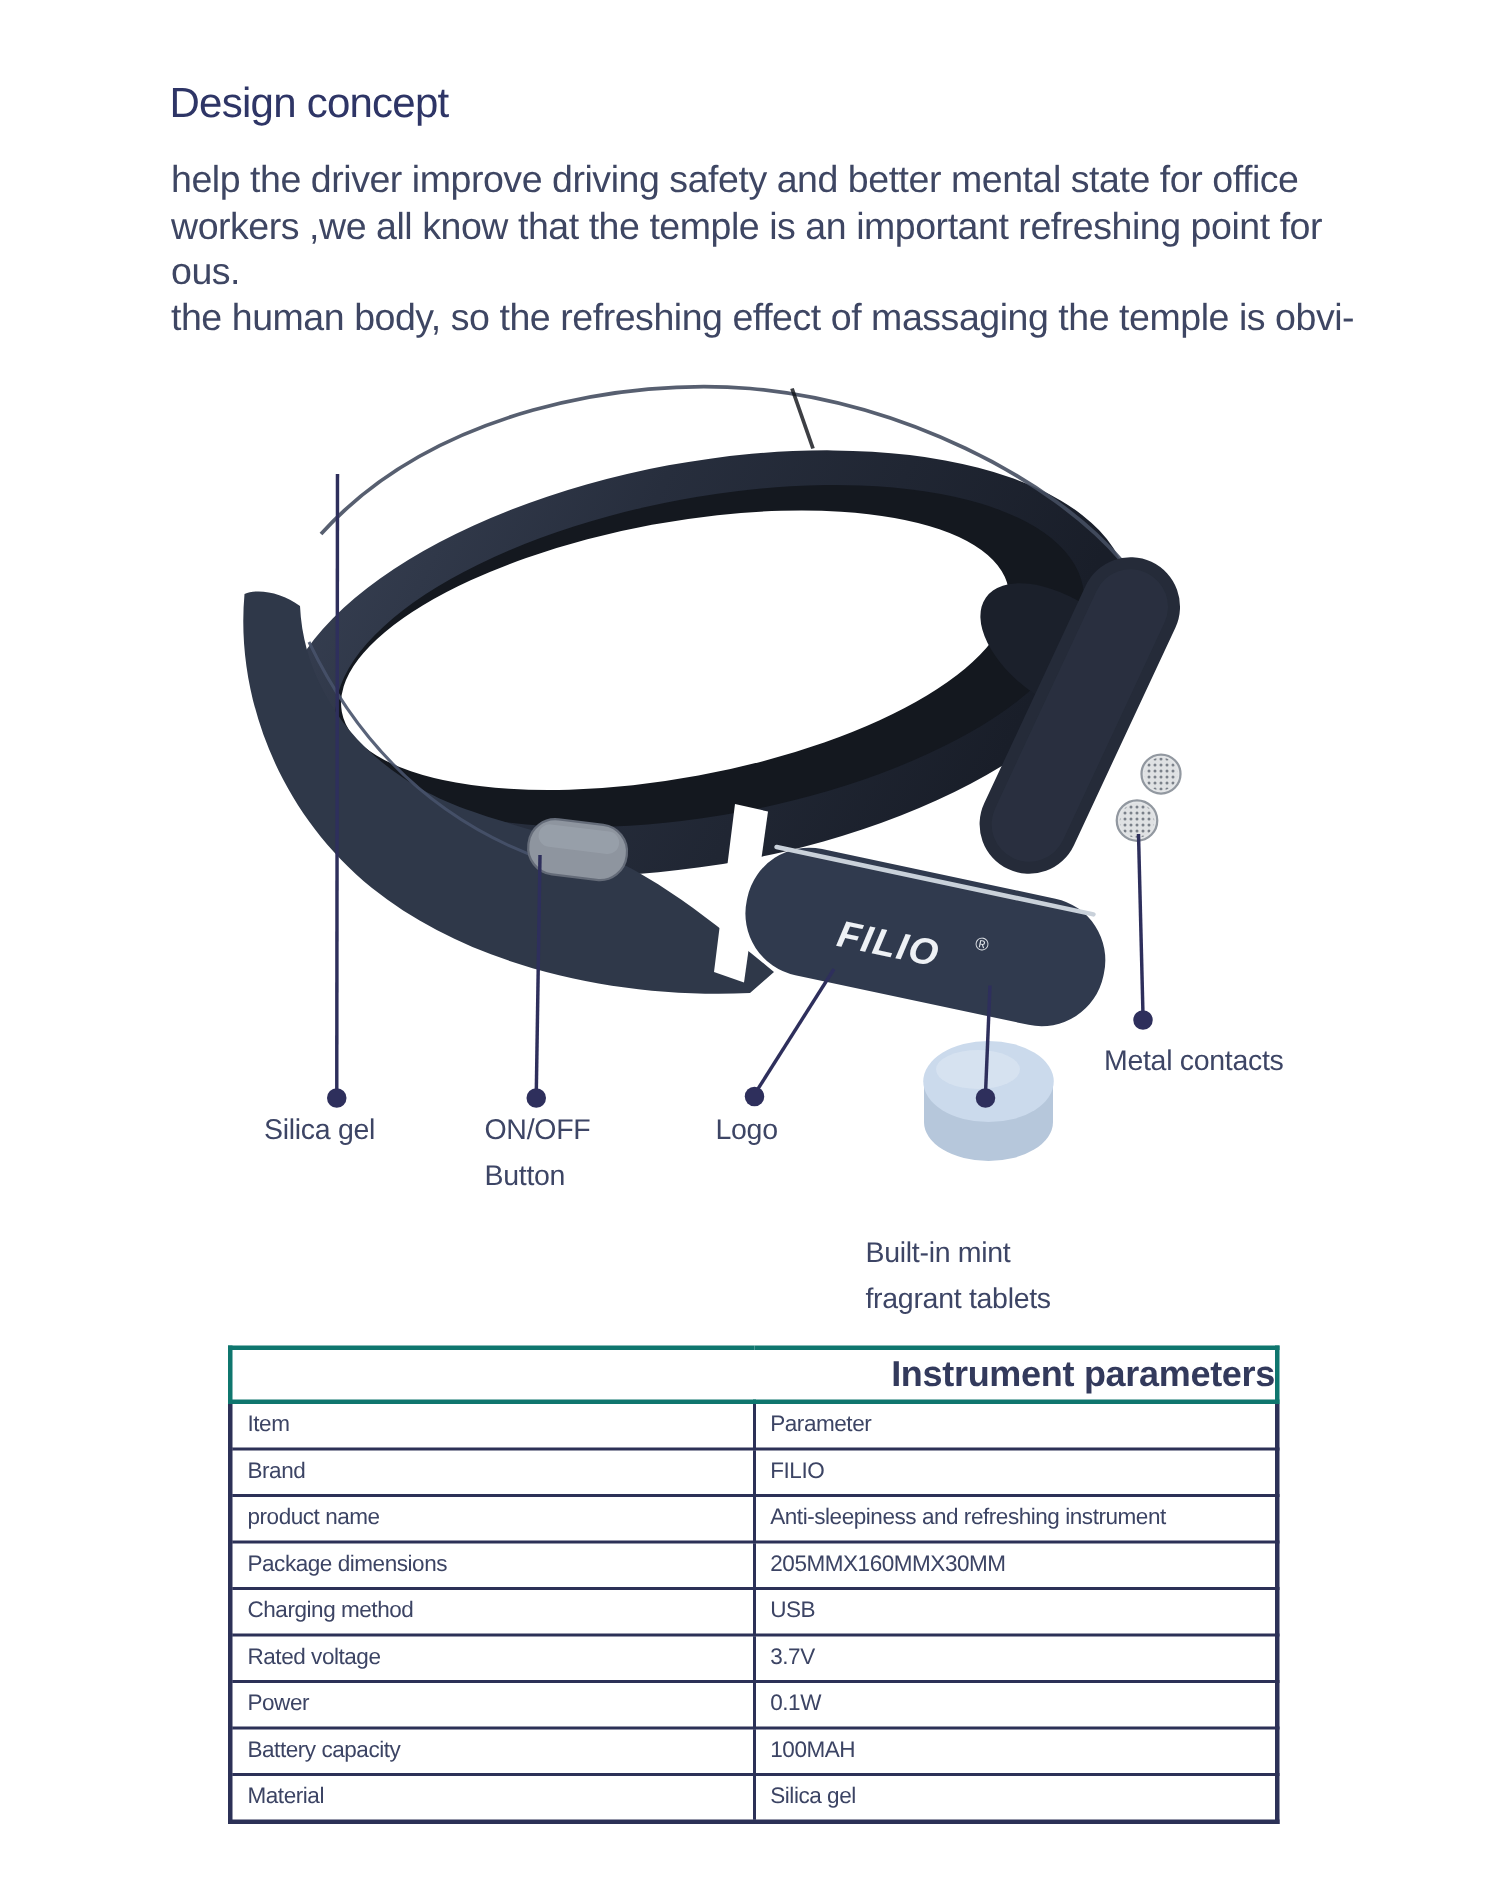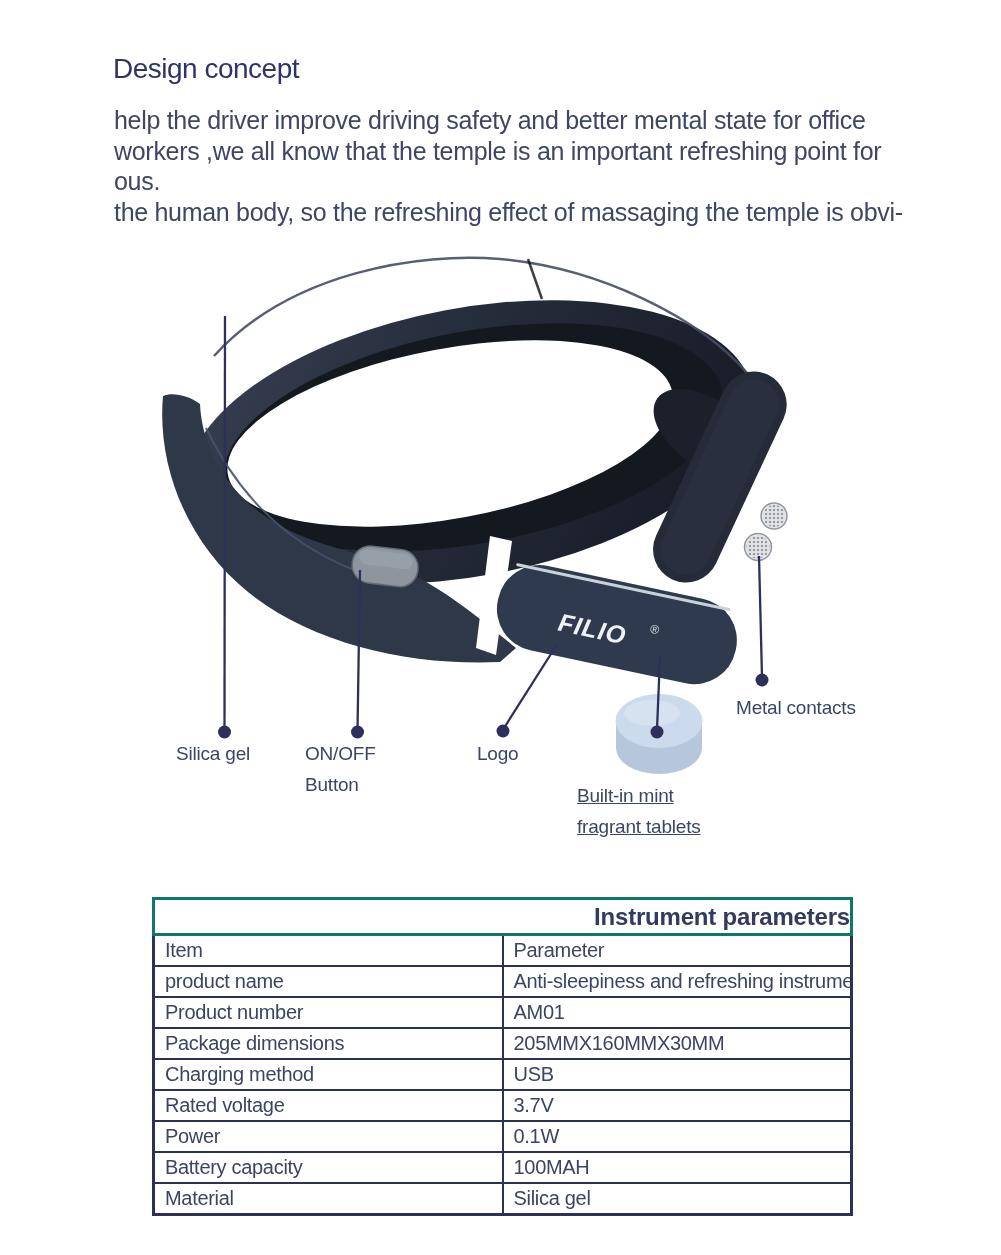--- a/index.html
+++ b/index.html
@@ -12,34 +12,34 @@
     font-size:28px;font-weight:400;letter-spacing:-0.5px;color:#2e3566;
   }
   .intro{position:absolute;left:114px;top:105px;color:#3e4663;}
   .intro .line{font-size:25px;line-height:30.6px;white-space:nowrap;letter-spacing:-0.3px;}
   .figure-svg{position:absolute;left:0;top:0;}
   .callout-label{
     position:absolute;color:#3d4565;font-size:19px;line-height:31px;
     letter-spacing:-0.2px;white-space:nowrap;
   }
   .lbl-silica{left:176px;top:738px;}
-  .lbl-onoff{left:305px;top:738px;}
+  .lbl-onoff{left:323px;top:738px;}
   .lbl-logo{left:477px;top:738px;}
-  .lbl-mint{left:577px;top:780px;text-decoration:underline;}
+  .lbl-mint{left:577px;top:820px;}
   .lbl-metal{left:736px;top:692px;}
   table.params{
     position:absolute;left:152px;top:897px;width:701px;
     border-collapse:collapse;border:3px solid #2c3157;table-layout:fixed;
   }
   table.params th{
     height:33px;font-size:24px;font-weight:700;color:#333a5c;
     border:3px solid #0f766e;text-align:right;padding:0;letter-spacing:-0.2px;
   }
   table.params td{
-    height:28px;font-size:20px;font-weight:400;color:#3c4464;
+    height:28px;font-size:15px;font-weight:400;color:#3c4464;
     border:2px solid #2c3157;padding:0 2px 1px 10px;letter-spacing:-0.3px;
     white-space:nowrap;overflow:hidden;vertical-align:middle;line-height:1.05;
   }
   table.params td.c1{width:239px;}
 </style>
 </head>
 <body>
 
 <div class="page">
 
@@ -150,26 +150,26 @@
       <tr>
         <th colspan="2">Instrument parameters</th>
       </tr>
     </thead>
     <tbody>
       <tr>
         <td class="c1">Item</td>
         <td>Parameter</td>
       </tr>
       <tr>
+        <td class="c1">Brand</td>
+        <td>FILIO</td>
+      </tr>
+      <tr>
         <td class="c1">product name</td>
         <td>Anti-sleepiness and refreshing instrument</td>
-      </tr>
-      <tr>
-        <td class="c1">Product number</td>
-        <td>AM01</td>
       </tr>
       <tr>
         <td class="c1">Package dimensions</td>
         <td>205MMX160MMX30MM</td>
       </tr>
       <tr>
         <td class="c1">Charging method</td>
         <td>USB</td>
       </tr>
       <tr>

